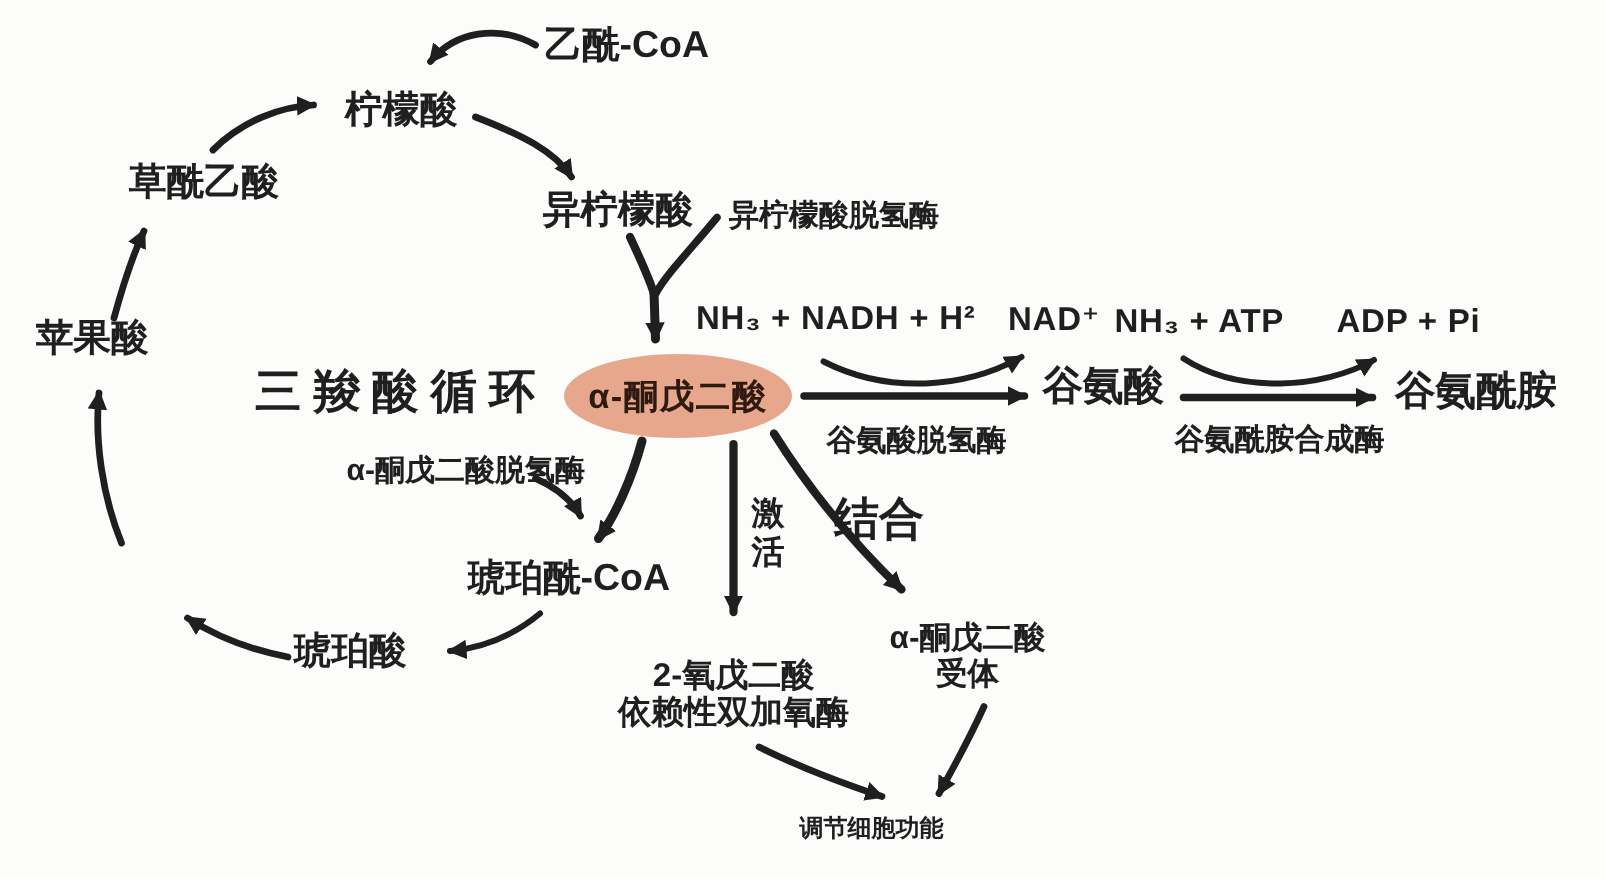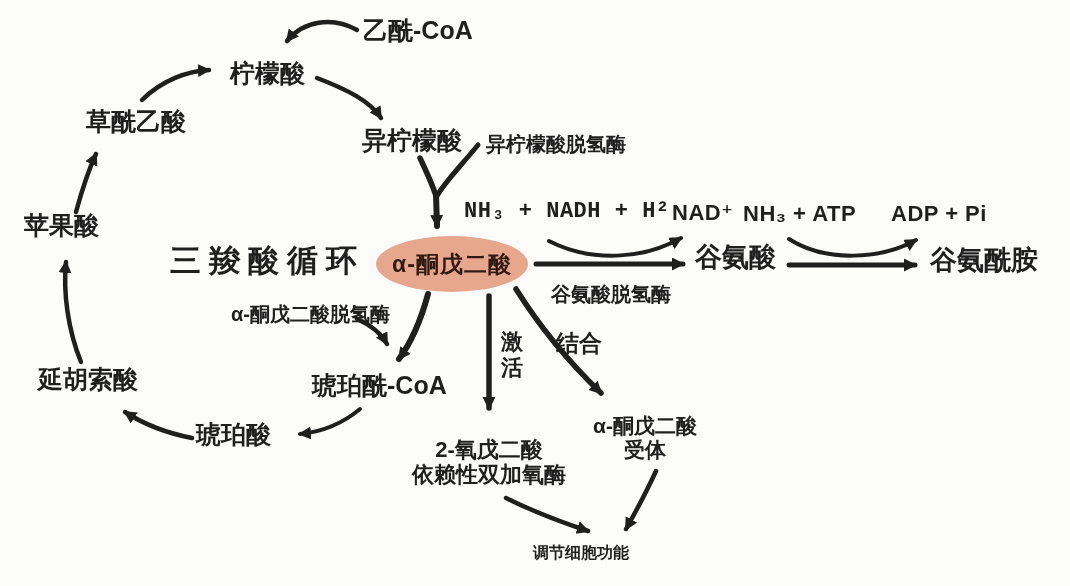--- a/index.html
+++ b/index.html
@@ -80,38 +80,38 @@
     <ellipse cx="452" cy="264" rx="76" ry="28" fill="#e7a78c"></ellipse>
   </svg>
 
   <div class="lbl title" style="left:170px;top:243px;">三羧酸循环</div>
 
   <div class="lbl lbl-md" style="left:363px;top:16px;">乙酰-CoA</div>
   <div class="lbl lbl-md" style="left:230px;top:59px;">柠檬酸</div>
   <div class="lbl lbl-md" style="left:362px;top:126px;">异柠檬酸</div>
   <div class="lbl lbl-md" style="left:86px;top:107px;">草酰乙酸</div>
   <div class="lbl lbl-md" style="left:24px;top:211px;text-align:right;">苹果酸</div>
-  <div class="lbl lbl-md" style="left:38px;top:365px;">延胡索酸</div>
   <div class="lbl lbl-md" style="left:196px;top:420px;">琥珀酸</div>
   <div class="lbl lbl-md" style="left:312px;top:371px;">琥珀酰-CoA</div>
   <div class="lbl ellipse-label" style="left:376px;top:251px;">α-酮戊二酸</div>
 
   <div class="lbl lbl-sm" style="left:486px;top:133px;">异柠檬酸脱氢酶</div>
   <div class="lbl lbl-sm" style="left:231px;top:303px;">α-酮戊二酸脱氢酶</div>
   <div class="lbl lbl-sm" style="left:551px;top:283px;">谷氨酸脱氢酶</div>
+  <div class="lbl lbl-sm" style="left:783px;top:282px;">谷氨酰胺合成酶</div>
 
-  <div class="lbl lbl-chem" style="left:464px;top:199px;font-family:Liberation Mono, monospace;">NH₃ + NADH + H²</div>
+  <div class="lbl lbl-chem" style="left:464px;top:199px;">NH₃ + NADH + H²</div>
   <div class="lbl lbl-chem" style="left:672px;top:200px;">NAD⁺</div>
   <div class="lbl lbl-lg" style="left:695px;top:242px;">谷氨酸</div>
   <div class="lbl lbl-chem" style="left:743px;top:201px;">NH₃ + ATP</div>
   <div class="lbl lbl-chem" style="left:891px;top:201px;">ADP + Pi</div>
   <div class="lbl lbl-lg" style="left:930px;top:245px;">谷氨酰胺</div>
 
   <div class="lbl vertical" style="left:497px;top:329px;font-size:22px;">激活</div>
-  <div class="lbl" style="left:556px;top:330px;font-size:23px;">结合</div>
+  <div class="lbl" style="left:556px;top:330px;font-size:30px;">结合</div>
 
   <div class="lbl center2" style="left:396px;top:437px;width:186px;font-size:22px;">
     <span>2-氧戊二酸</span>
     <span>依赖性双加氧酶</span>
   </div>
 
   <div class="lbl center2" style="left:582px;top:414px;width:126px;font-size:21px;">
     <span>α-酮戊二酸</span>
     <span>受体</span>
   </div>

